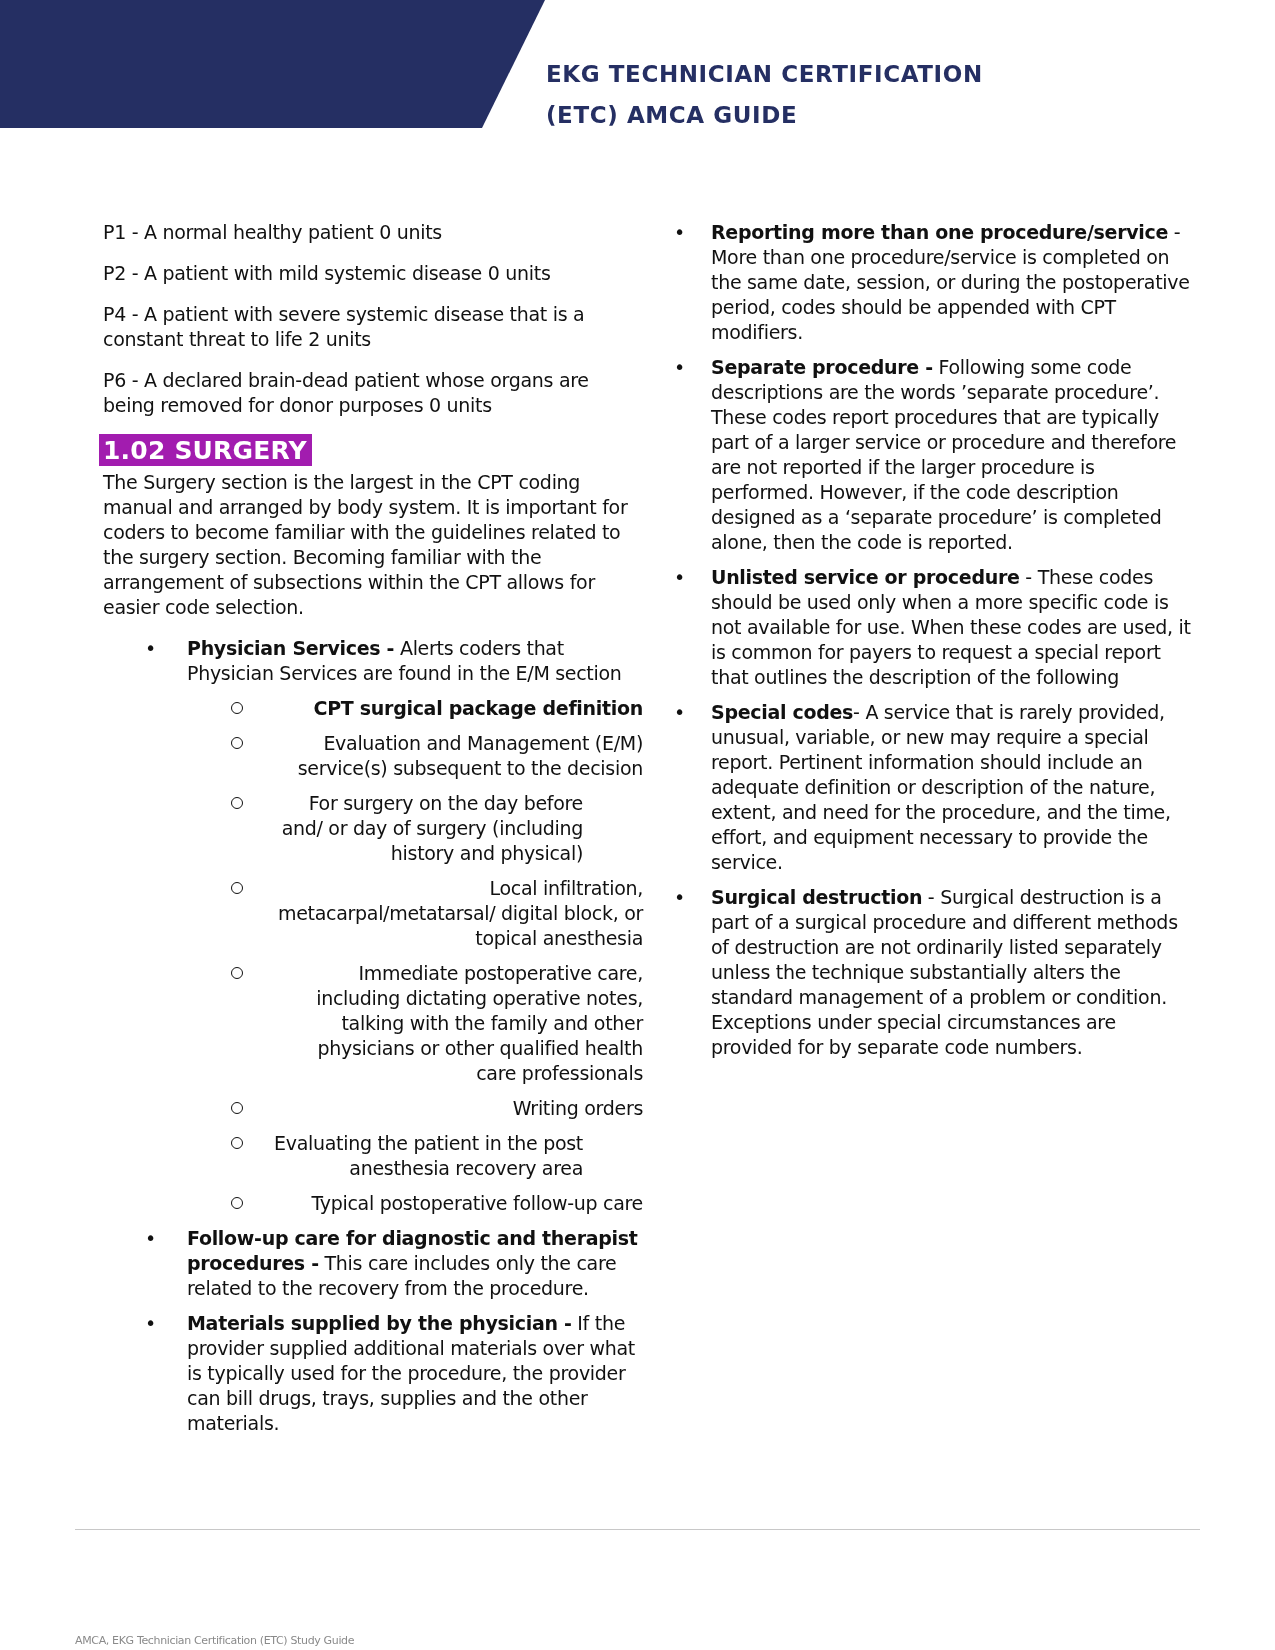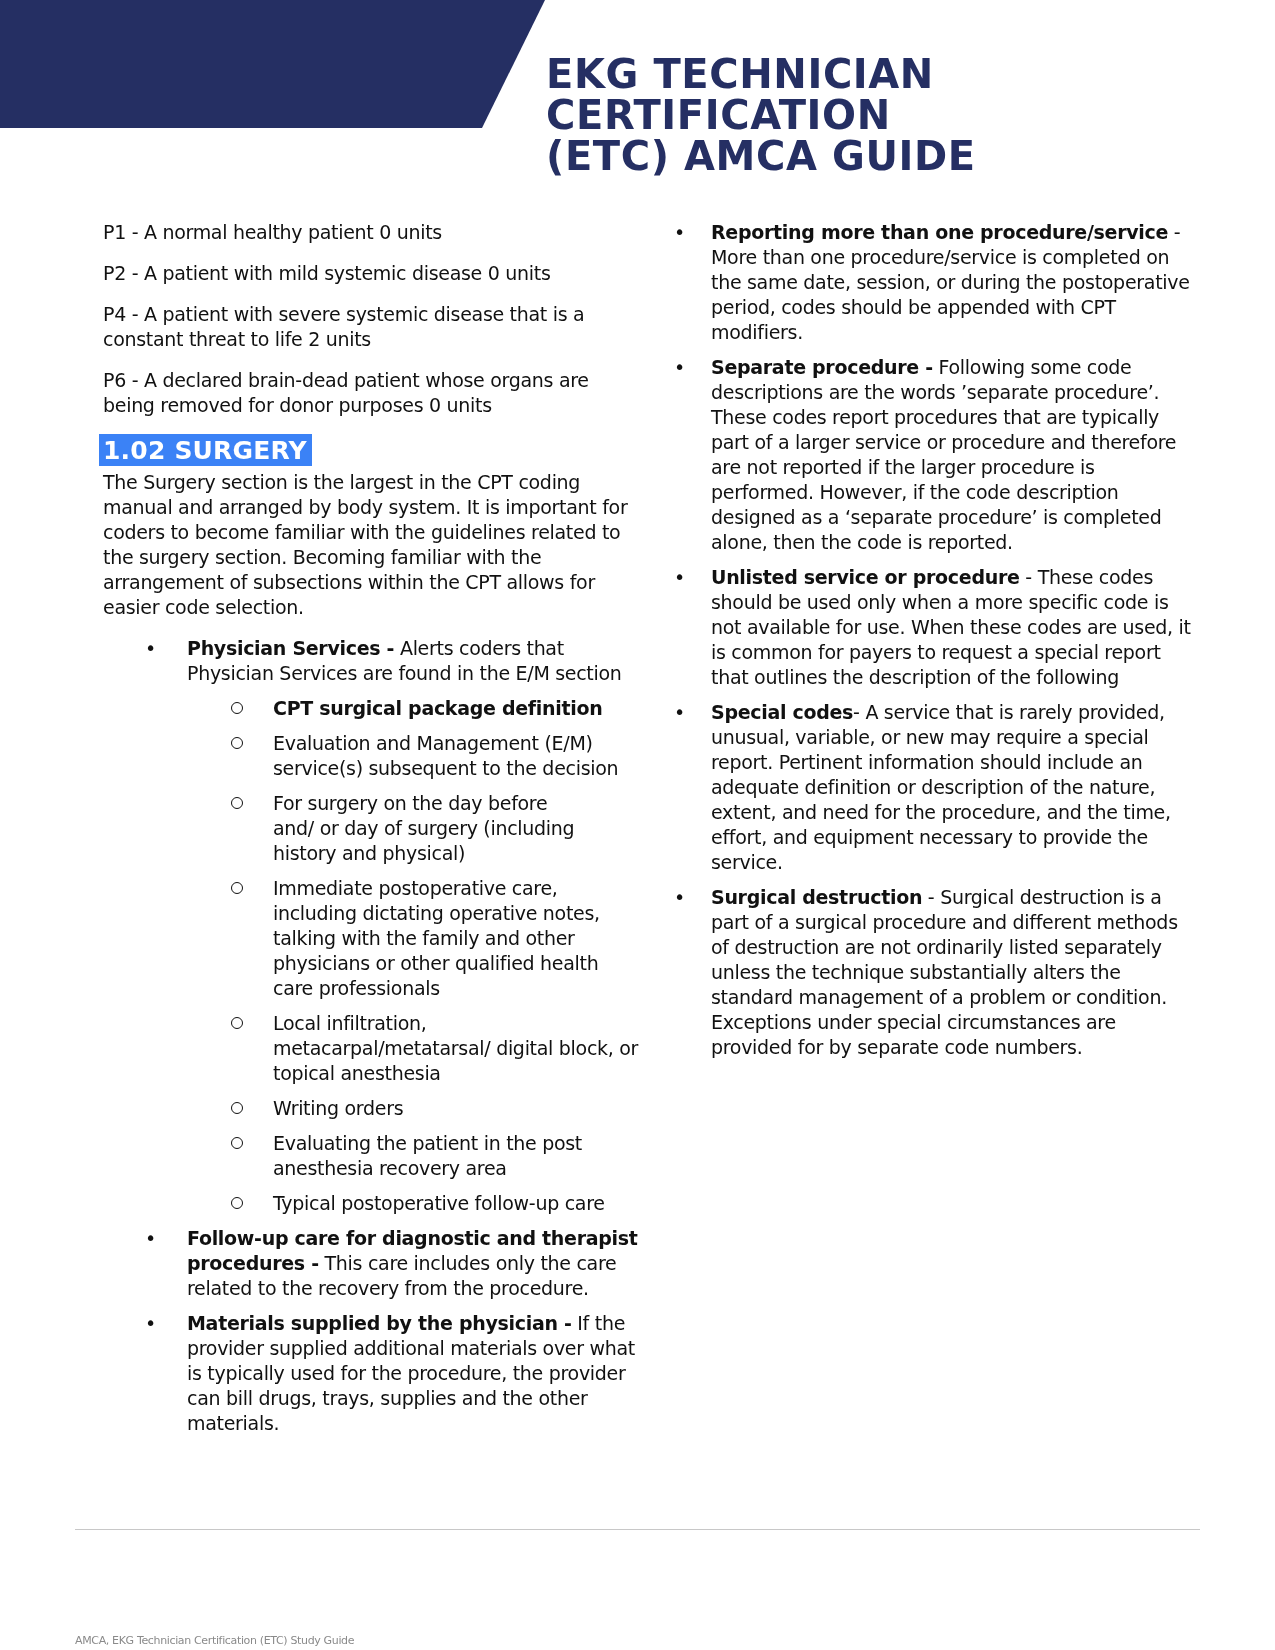--- a/index.html
+++ b/index.html
@@ -1,37 +1,37 @@
 <!DOCTYPE html>
 <html><head>
 <meta charset="utf-8">
 <style>
   html, body { margin:0; padding:0; background:#ffffff; }
   body { width:1275px; height:1650px; position:relative; overflow:hidden;
          font-family:"DejaVu Sans", sans-serif; color:#111; }
   .banner { position:absolute; left:0; top:0; width:545px; height:128px; }
   .title { position:absolute; left:546px; top:54px; margin:0;
            font-family:"DejaVu Sans", sans-serif; font-weight:bold;
-           color:#252f63; font-size:40px; line-height:41px; letter-spacing:0.6px; }
+           color:#252f63; font-size:23px; line-height:41px; letter-spacing:0.6px; }
   .col { position:absolute; font-size:19px; line-height:25px; }
   .left { left:103px; top:220px; width:540px; }
   .right { left:711px; top:220px; width:490px; }
   p { margin:0; }
   .pline { margin-bottom:16px; letter-spacing:-0.3px; }
-  .heading { display:inline-block; background:#3b82f6; color:#ffffff;
+  .heading { display:inline-block; background:#a21caf; color:#ffffff;
              font-weight:bold; font-size:25px; line-height:31px;
              padding:1px 5px 0 4px; margin:10px 0 4px -4px; letter-spacing:0.2px; }
   .para { letter-spacing:-0.3px; margin-bottom:16px; }
   ul.main { list-style:none; margin:0; padding:0; }
   ul.main > li { position:relative; padding-left:84px; margin-bottom:10px; letter-spacing:-0.3px; }
   ul.main > li .bullet { position:absolute; left:42px; top:0; font-size:19px; }
   .right ul.main > li { padding-left:36px; margin-left:-36px; }
   .right ul.main > li .bullet { left:-37px; }
   .right ul.main > li { padding-left:0; margin-left:0; }
-  ul.sub { list-style:none; margin:10px 0 0 0; padding:0; }
+  ul.sub { list-style:none; margin:10px 0 0 0; padding:0;text-align:right; }
   ul.sub li { position:relative; padding-left:86px; margin-bottom:10px; letter-spacing:-0.3px; }
   ul.sub li .ring { position:absolute; left:44px; top:6px; width:10px; height:10px;
                     border:1.6px solid #111; border-radius:50%; }
   b { font-weight:bold; }
   .footer-rule { position:absolute; left:75px; top:1529px; width:1125px; height:1px; background:#c8c8c8; }
   .footer { position:absolute; left:75px; top:1633px; font-size:11px; line-height:15px; color:#8a8a8a;
             letter-spacing:-0.35px; }
 </style>
 </head>
 <body>
@@ -54,22 +54,22 @@
   <p class="para">The Surgery section is the largest in the CPT coding manual and arranged by body system. It is important for coders to become familiar with the guidelines related to the surgery section. Becoming familiar with the arrangement of subsections within the CPT allows for easier code selection.</p>
 
   <ul class="main">
     <li>
       <span class="bullet">•</span>
       <b>Physician Services -</b><span> Alerts coders that Physician Services are found in the E/M section</span>
       <ul class="sub">
         <li><span class="ring"></span><b>CPT surgical package definition</b></li>
         <li><span class="ring"></span><span>Evaluation and Management (E/M) service(s) subsequent to the decision</span></li>
         <li style="padding-right:60px"><span class="ring"></span><span>For surgery on the day before and/ or day of surgery (including history and physical)</span></li>
+        <li><span class="ring"></span><span>Local infiltration, metacarpal/metatarsal/ digital block, or topical anesthesia</span></li>
         <li><span class="ring"></span><span>Immediate postoperative care, including dictating operative notes, talking with the family and other physicians or other qualified health care professionals</span></li>
-        <li><span class="ring"></span><span>Local infiltration, metacarpal/metatarsal/ digital block, or topical anesthesia</span></li>
         <li><span class="ring"></span><span>Writing orders</span></li>
         <li style="padding-right:60px"><span class="ring"></span><span>Evaluating the patient in the post anesthesia recovery area</span></li>
         <li style="margin-bottom:0"><span class="ring"></span><span>Typical postoperative follow-up care</span></li>
       </ul>
     </li>
     <li>
       <span class="bullet">•</span>
       <b>Follow-up care for diagnostic and therapist procedures -</b><span> This care includes only the care related to the recovery from the procedure.</span>
     </li>
     <li>

